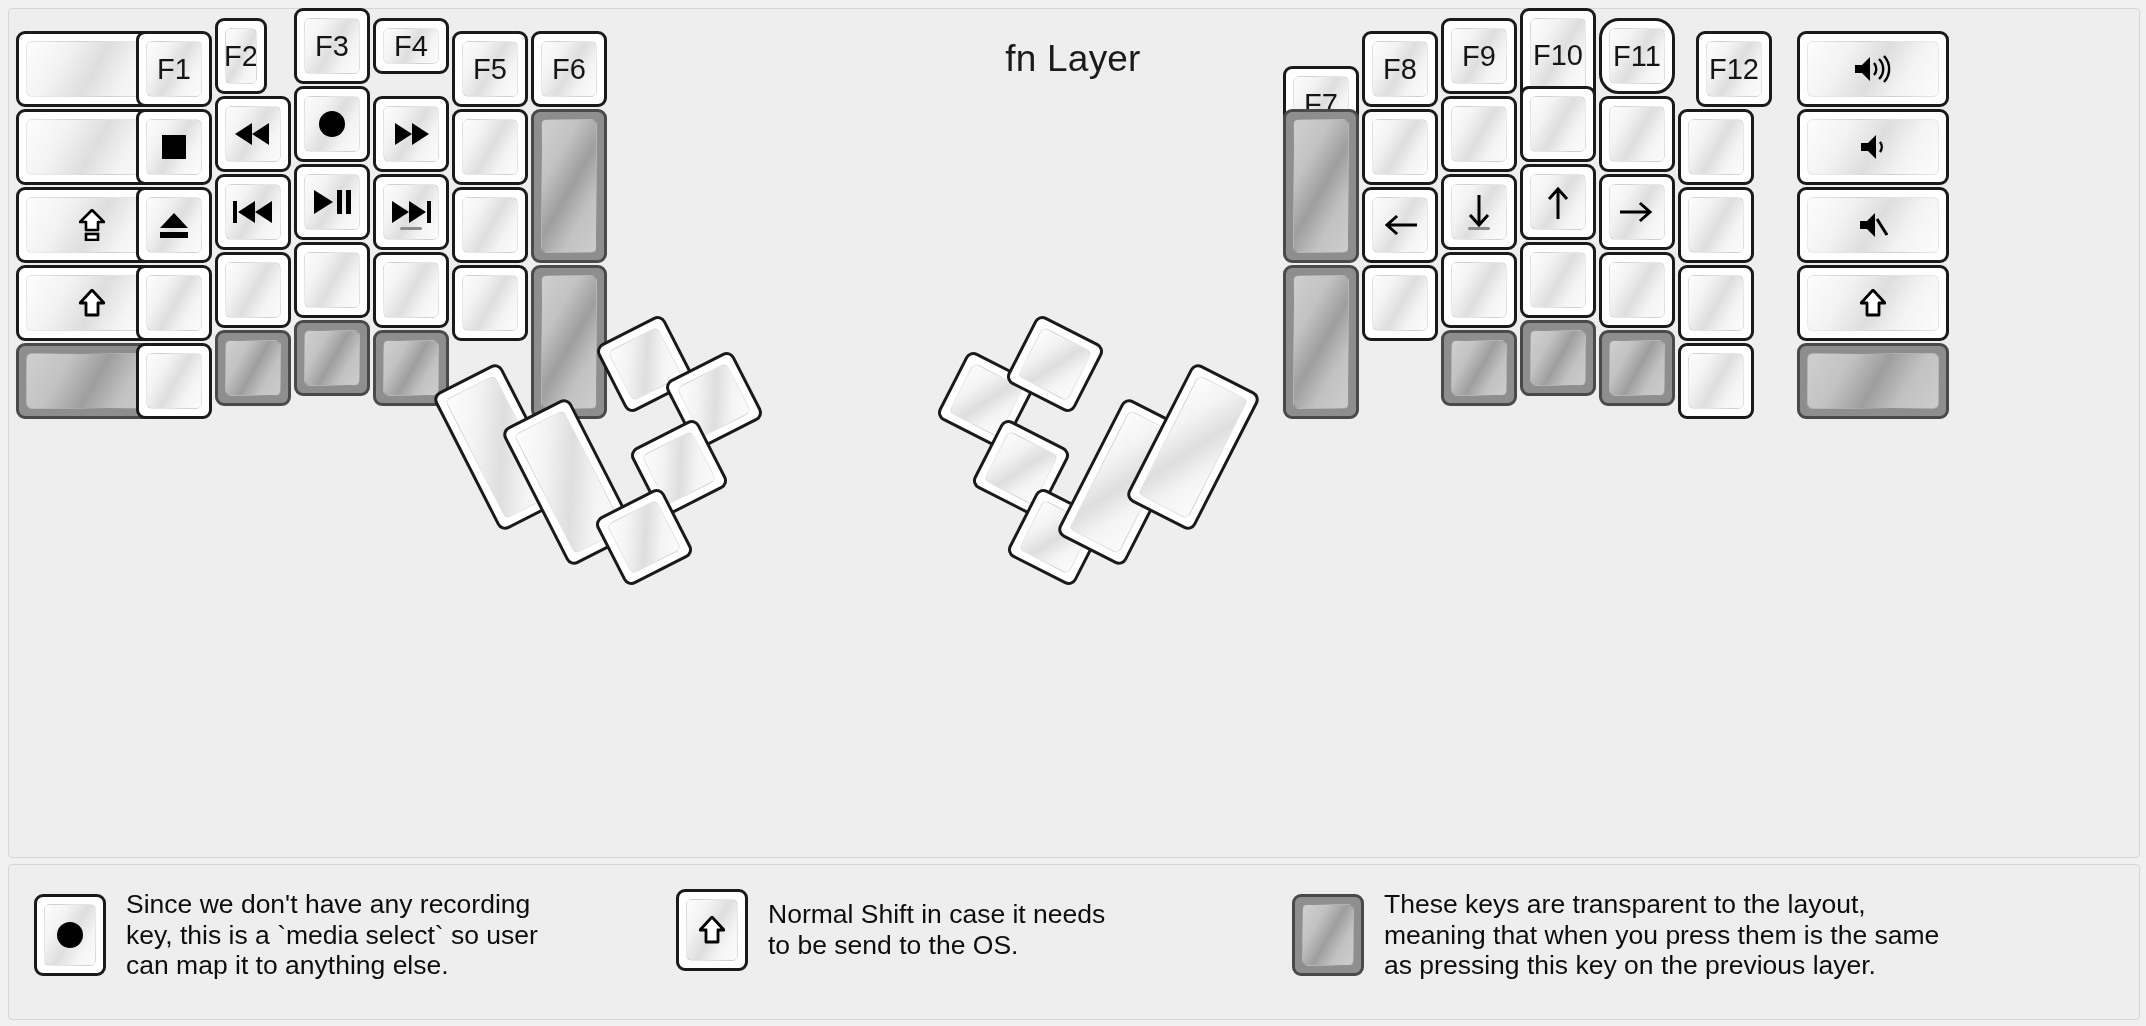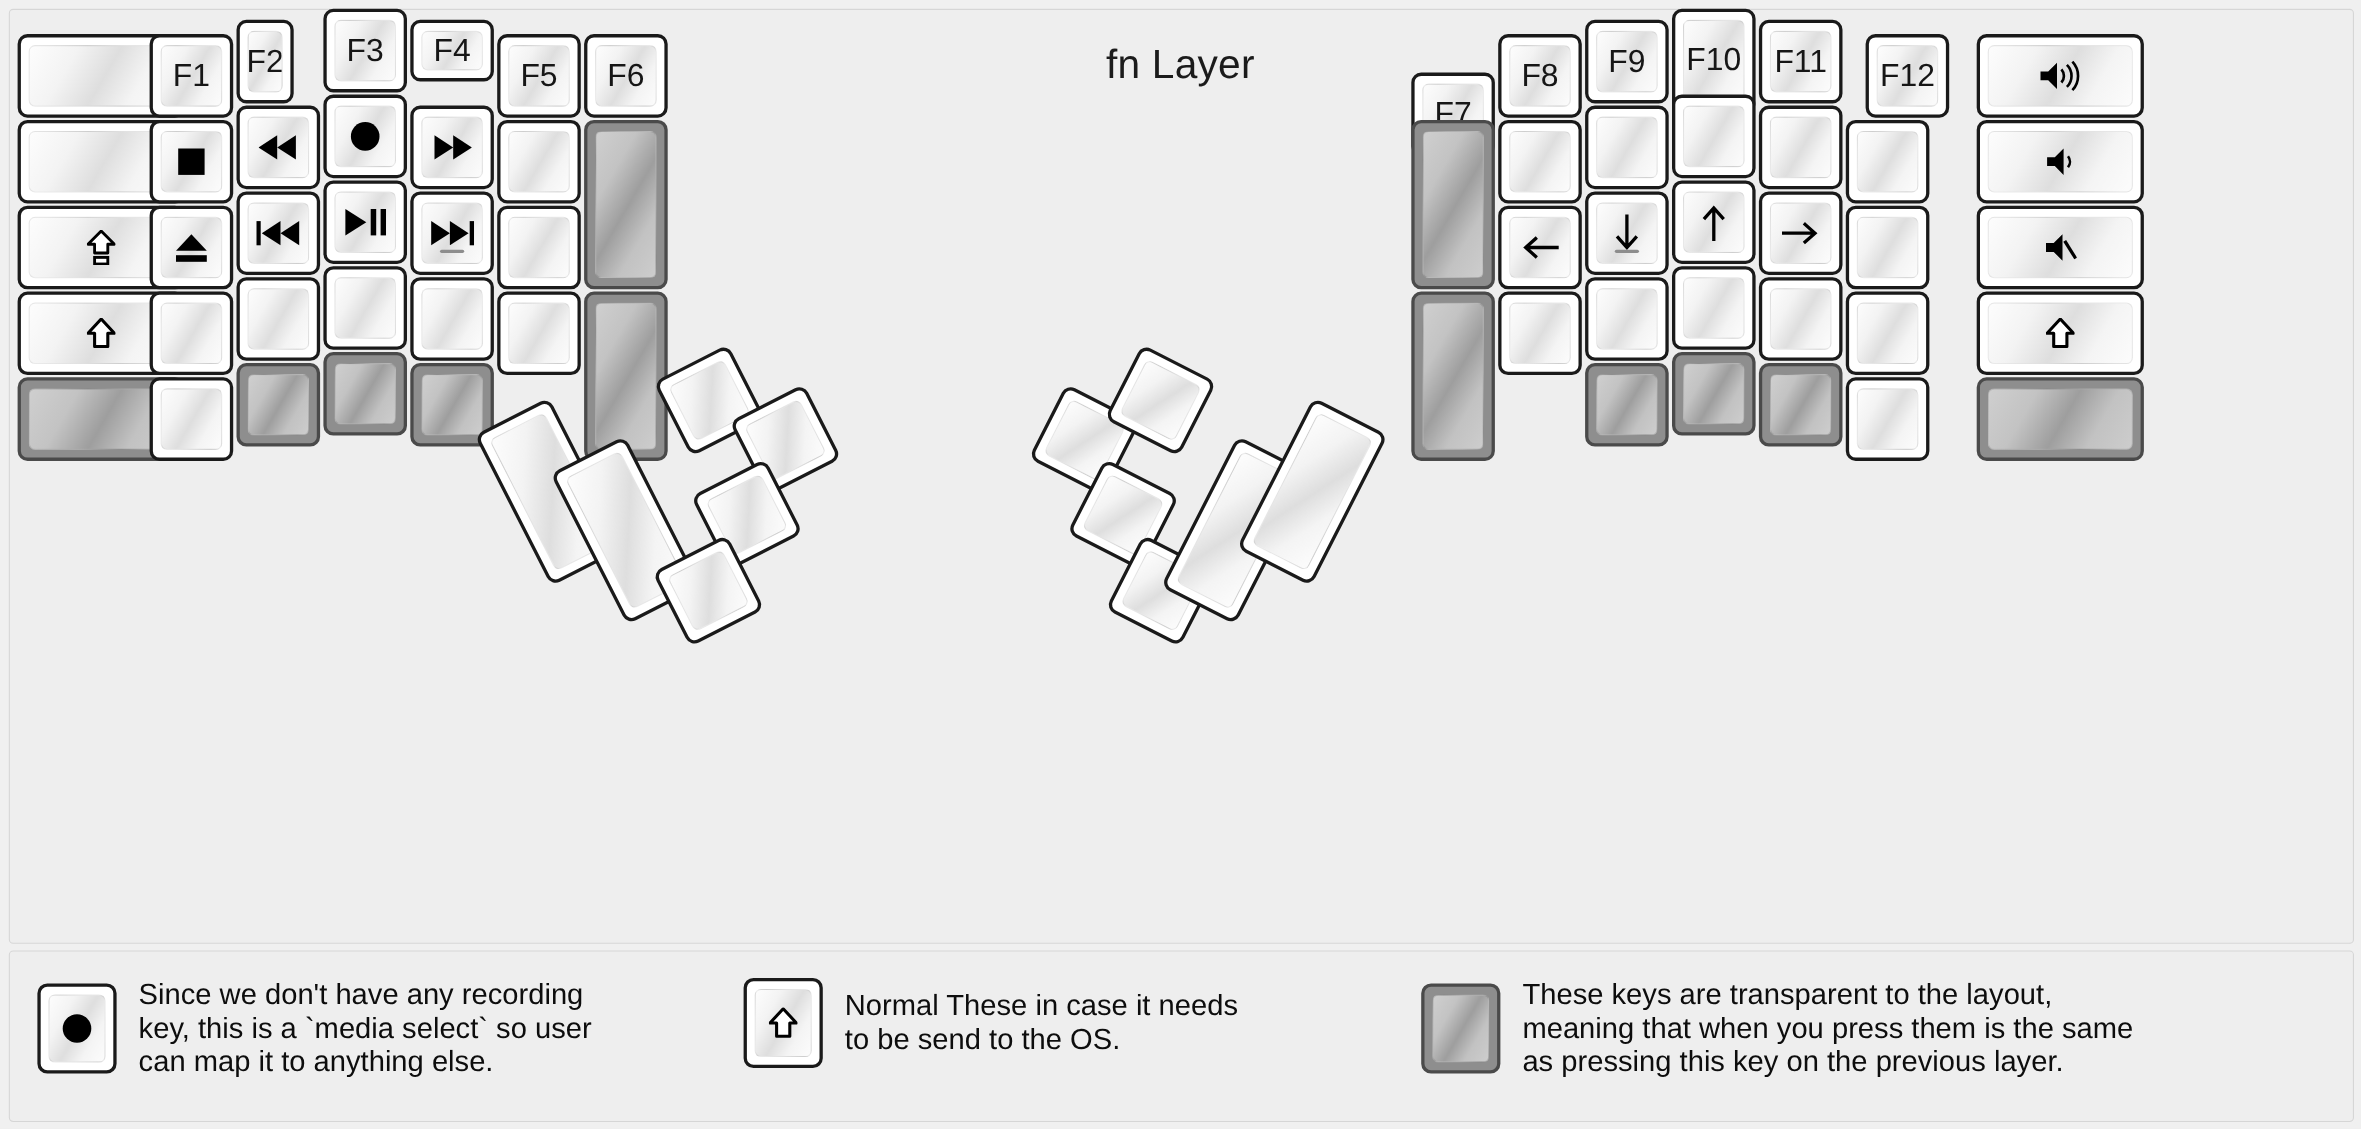--- a/index.html
+++ b/index.html
@@ -387,21 +387,21 @@
             </svg>
           </span>
         </div>
       </div>
       <div class="key" style="left: 1520px; top: 242px; width: 76px; height: 76px;">
         <div class="cap"></div>
       </div>
       <div class="key trans" style="left: 1520px; top: 320px; width: 76px; height: 76px;">
         <div class="cap"></div>
       </div>
-      <div class="key" style="left: 1599px; top: 18px; width: 76px; height: 76px;">
+      <div class="key" style="left: 1599px; top: 18px; width: 76px; height: 76px; border-radius: 20px;">
         <div class="cap">
           <span class="lbl">F11</span>
         </div>
       </div>
       <div class="key" style="left: 1599px; top: 96px; width: 76px; height: 76px;">
         <div class="cap"></div>
       </div>
       <div class="key" style="left: 1599px; top: 174px; width: 76px; height: 76px;">
         <div class="cap">
           <span class="glyph">
@@ -535,21 +535,21 @@
       <div class="legend-item" style="left: 664px; top: 889px;">
         <div class="legend-key">
           <div class="cap">
             <span class="glyph">
               <svg width="26" height="28" viewBox="0 0 26 28" fill="#000">
                 <path d="M13 1 L25 14 L19 14 L19 26 L7 26 L7 14 L1 14 Z" fill="#fff" stroke="#000" stroke-width="2.8" stroke-linejoin="round"></path>
               </svg>
             </span>
           </div>
         </div>
-        <div class="legend-text">Normal These in case it needs
+        <div class="legend-text">Normal Shift in case it needs
 to be send to the OS.</div>
       </div>
       <div class="legend-item" style="left: 1280px; top: 889px;">
         <div class="legend-key trans">
           <div class="cap"></div>
         </div>
         <div class="legend-text">These keys are transparent to the layout,
 meaning that when you press them is the same
 as pressing this key on the previous layer.</div>
       </div>

